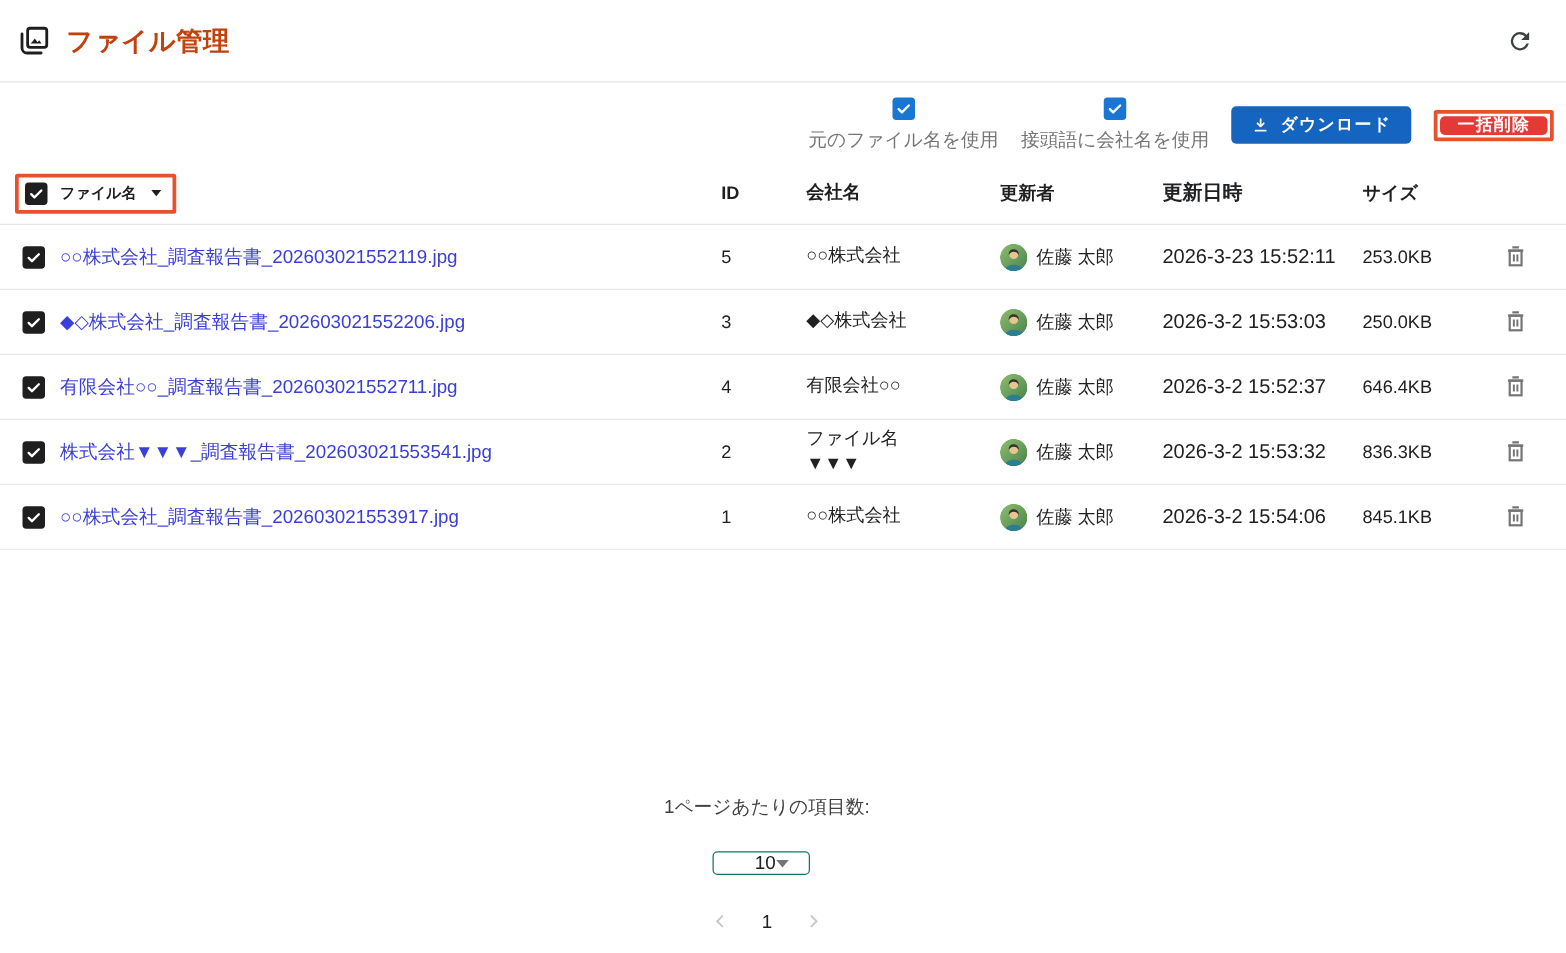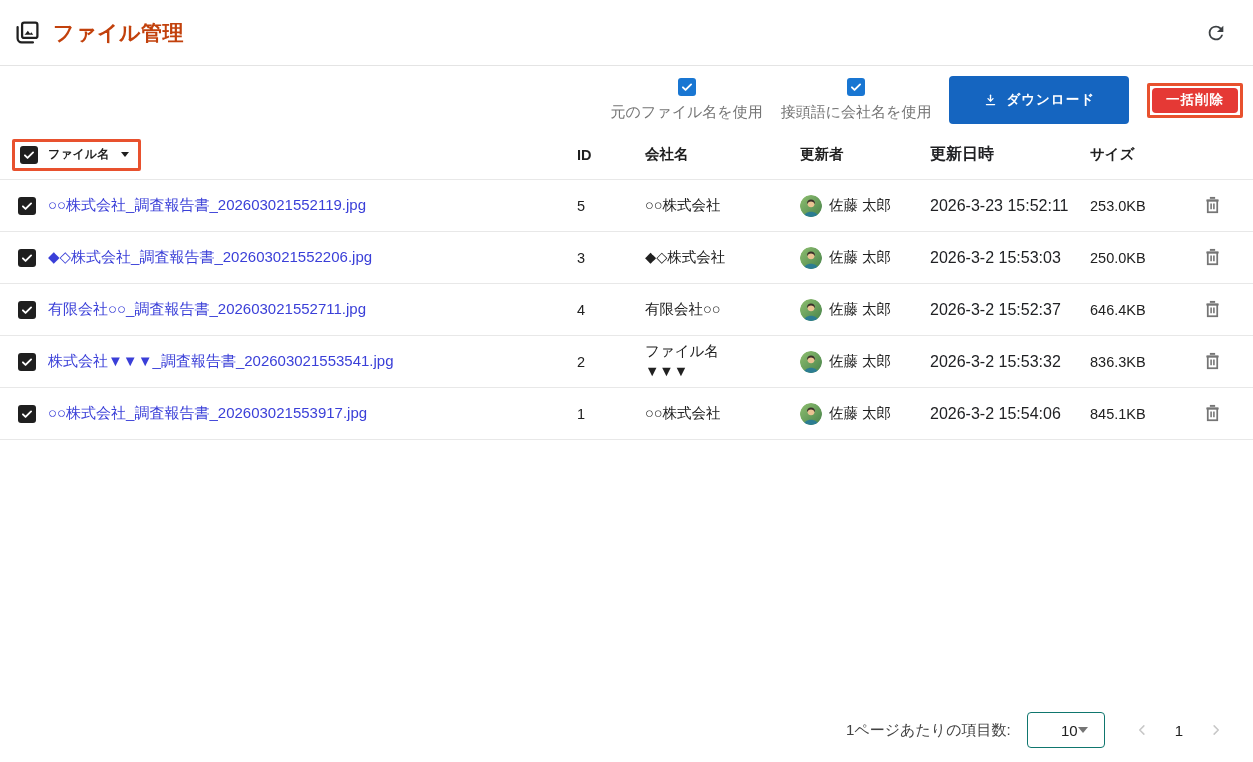--- a/index.html
+++ b/index.html
@@ -18,23 +18,23 @@
   .toolbar { display:flex; align-items:center; justify-content:flex-end; gap:18px;
              padding:0 10px 0 0; margin-top:16px; height:36px; }
   .cb-group { display:flex; align-items:center; gap:7px; cursor:pointer;flex-direction:column; }
   .cb-label { font-size:15px; color:#757575; }
   .cb { width:18px; height:18px; border-radius:3px; display:inline-flex;
         align-items:center; justify-content:center; flex:none; }
   .cb.blue { background:#1976d2; }
   .cb.dark { background:#1f1f1f; }
   .btn { border:none; cursor:pointer; display:inline-flex; align-items:center; gap:8px;
          font-size:13.5px; font-weight:bold; letter-spacing:1px; color:#fff;
-         border-radius:4px; padding:0 34px; height:48px; font-family:inherit; }
+         border-radius:4px; padding:0 16px; height:30px; font-family:inherit; }
   .btn-download { background:#1565c0; }
-  .btn-delete { background:#e53935; height:25px; padding:0 14px;text-align:right; }
+  .btn-delete { background:#e53935; height:15px; padding:0 14px;text-align:right; }
   .annotation { border:3px solid #e8512e; border-radius:2px; }
   .delete-wrap { display:inline-flex; align-items:center; justify-content:center; padding:2px; }
 
   
   .table { margin-top:12px; }
   .trow { display:flex; align-items:center; height:52px; padding:0 18px;
           border-bottom:1px solid #e8e8e8; }
   .thead { height:50px; padding-left:12px; font-weight:bold; }
   .th-label { font-size:12px; font-weight:bold; color:#1f1f1f; }
   .filename-annot { display:inline-flex; align-items:center; gap:10px;
@@ -49,21 +49,21 @@
   .c-date { width:160px; font-size:16px; color:#202124; }
   .c-size { width:100px; font-size:14.5px; }
   .c-trash { width:45px; display:flex; justify-content:center; }
   .file-link { font-size:15px; color:#3a3fd8; text-decoration:none; white-space:nowrap;
                overflow:hidden; text-overflow:ellipsis; cursor:pointer; }
   .avatar { width:22px; height:22px; border-radius:50%; flex:none; }
   .trash-btn { background:none; border:none; cursor:pointer; padding:2px; display:flex; }
 
   
   .pagination { margin-top:auto; display:flex; align-items:center; justify-content:flex-end;
-                gap:26px; padding:0 26px 14px 0; height:50px; }
+                gap:26px; padding:0 26px 14px 0; height:50px;flex-direction:column; }
   .pg-label { font-size:15px; color:#424242; }
   .pg-select { width:78px; height:36px; border:1px solid #0f766e; border-radius:4px;
                display:flex; align-items:center; justify-content:flex-end;
                padding:0 16px 0 14px; cursor:pointer; background:#fff; margin-left:-10px; }
   .pg-select-value { font-size:15px; color:#212121; }
   .select-caret { width:0; height:0; border-left:5px solid transparent;
                   border-right:5px solid transparent; border-top:6px solid #757575; }
   .pg-nav { display:flex; align-items:center; gap:22px; }
   .pg-page { font-size:15px; color:#212121; }
   .chev-btn { background:none; border:none; display:flex; padding:2px; cursor:default; }

